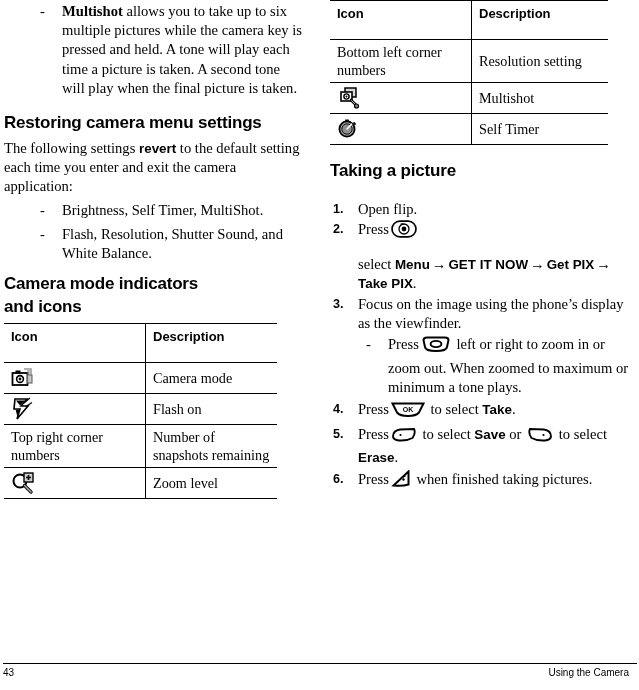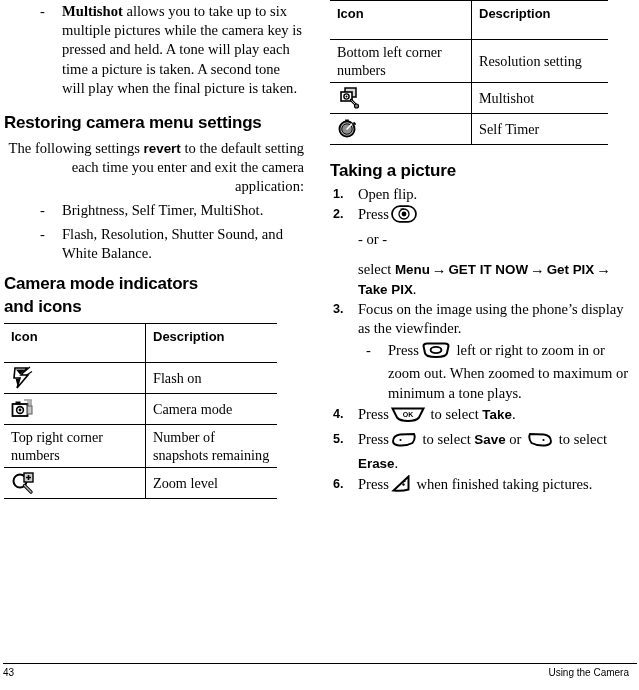--- a/index.html
+++ b/index.html
@@ -28,21 +28,21 @@
   }
   .col-left  { left: 4px; }
   .col-right { left: 330px; width: 309px; }
 
   
   .body-text {
     font-family: "Liberation Serif", serif;
     font-size: 14.6px;
     line-height: 19.2px;
     margin: 0 0 4px 0;
-    text-align: right;
+    text-align: left;
   }
   .h2 {
     font-family: "Liberation Sans", sans-serif;
     font-weight: bold;
     font-size: 17px;
     line-height: 23px;
     margin: 13px 0 5px 0;
     letter-spacing: -0.2px;
   }
   .h2.tight { margin-top: 9px; }
@@ -208,48 +208,48 @@
       <thead>
         <tr>
           <th>Icon</th>
           <th>Description</th>
         </tr>
       </thead>
       <tbody>
         <tr>
           <td class="icon-cell">
             <span>
-              <svg class="icon-img" width="22" height="24" viewBox="0 0 22 24" aria-hidden="true">
-                <path d="M4 2 L16 2 L10 9 L17 9 L6 22 L9 12 L3 12 Z" fill="#ffffff" stroke="#000000" stroke-width="1.6"></path>
-                <path d="M5 3.5 L14 3.5 L9 8.6" fill="#000000"></path>
-                <path d="M6.5 20 L8.6 12.8 L4.6 12.8 Z" fill="#000000"></path>
-                <path d="M13 6 L19 1" stroke="#000000" stroke-width="1.2"></path>
-                <path d="M15 9.5 L21 5.5" stroke="#000000" stroke-width="1.2"></path>
-              </svg>
-            </span>
-          </td>
-          <td>Flash on</td>
-        </tr>
-        <tr>
-          <td class="icon-cell">
-            <span>
               <svg class="icon-img" width="24" height="22" viewBox="0 0 24 22" aria-hidden="true">
                 <rect x="1.5" y="6" width="15" height="12" fill="#ffffff" stroke="#000000" stroke-width="1.8"></rect>
                 <rect x="4.5" y="3.5" width="5" height="3" fill="#000000"></rect>
                 <circle cx="9" cy="12" r="3.4" fill="#ffffff" stroke="#000000" stroke-width="1.6"></circle>
                 <circle cx="9" cy="12" r="1.4" fill="#000000"></circle>
                 <path d="M13 2 L20 2 L20 9" fill="none" stroke="#9a9a9a" stroke-width="1.6"></path>
                 <path d="M16 4 L19 4 M16 6 L19 6" stroke="#7d7d7d" stroke-width="1.2"></path>
                 <rect x="16.5" y="8" width="4.5" height="8" fill="#c8c8c8" stroke="#666" stroke-width="1.1"></rect>
               </svg>
             </span>
           </td>
           <td>Camera mode</td>
         </tr>
         <tr>
+          <td class="icon-cell">
+            <span>
+              <svg class="icon-img" width="22" height="24" viewBox="0 0 22 24" aria-hidden="true">
+                <path d="M4 2 L16 2 L10 9 L17 9 L6 22 L9 12 L3 12 Z" fill="#ffffff" stroke="#000000" stroke-width="1.6"></path>
+                <path d="M5 3.5 L14 3.5 L9 8.6" fill="#000000"></path>
+                <path d="M6.5 20 L8.6 12.8 L4.6 12.8 Z" fill="#000000"></path>
+                <path d="M13 6 L19 1" stroke="#000000" stroke-width="1.2"></path>
+                <path d="M15 9.5 L21 5.5" stroke="#000000" stroke-width="1.2"></path>
+              </svg>
+            </span>
+          </td>
+          <td>Flash on</td>
+        </tr>
+        <tr>
           <td>Top right corner numbers</td>
           <td>Number of snapshots remaining</td>
         </tr>
         <tr>
           <td class="icon-cell">
             <span>
               <svg class="icon-img" width="24" height="22" viewBox="0 0 24 22" aria-hidden="true">
                 <circle cx="9" cy="9" r="6.5" fill="#ffffff" stroke="#000000" stroke-width="2"></circle>
                 <path d="M13.5 13.5 L20 20" stroke="#000000" stroke-width="3.2" stroke-linecap="round"></path>
                 <path d="M13.5 13.5 L20 20" stroke="#b5b5b5" stroke-width="1.4" stroke-linecap="round"></path>
@@ -304,39 +304,38 @@
                 <path d="M8.2 2.6 L11.8 2.6" stroke="#000000" stroke-width="2.2"></path>
                 <path d="M16.5 4.5 L18.6 6.6" stroke="#000000" stroke-width="1.8"></path>
               </svg>
             </span>
           </td>
           <td>Self Timer</td>
         </tr>
       </tbody>
     </table>
 
-    <div class="h2" style="margin-top:14px; margin-bottom:3px;">Taking a picture</div>
+    <div class="h2" style="margin-top:14px; margin-bottom:18px;">Taking a picture</div>
 
     <div class="num-item">
       <span class="num">1.</span><span>Open flip.</span>
     </div>
 
     <div class="num-item">
       <span class="num">2.</span>
       <span class="nowrap">
         <span>Press</span><span class="key">
           <svg width="26" height="18" viewBox="0 0 26 18" aria-hidden="true">
             <rect x="1" y="1.2" width="24" height="15.6" rx="7.8" fill="#ffffff" stroke="#000000" stroke-width="1.7"></rect>
             <circle cx="13" cy="9" r="5" fill="#ffffff" stroke="#000000" stroke-width="1.3"></circle>
             <circle cx="13" cy="9" r="2.4" fill="#000000"></circle>
             <rect x="9.6" y="3.4" width="3.2" height="1.5" fill="#000000"></rect>
           </svg>
         </span>
       </span>
-      <div style="margin-top:1px;">- or -</div>
       <div style="margin-top:11px;">
         <span>select </span><span class="sans-b">Menu</span><span class="arrow">→</span><span class="sans-b">GET IT NOW</span><span class="arrow">→</span><span class="sans-b">Get PIX</span><span class="arrow">→</span><br><span class="sans-b">Take PIX</span><span>.</span>
       </div>
     </div>
 
     <div class="num-item" style="margin-top:1px;">
       <span class="num">3.</span><span>Focus on the image using the phone’s display as the viewfinder.</span>
       <div class="sub-dash">
         <span class="dash">-</span><span>Press</span><span class="key">
           <svg width="30" height="17" viewBox="0 0 30 17" aria-hidden="true">

